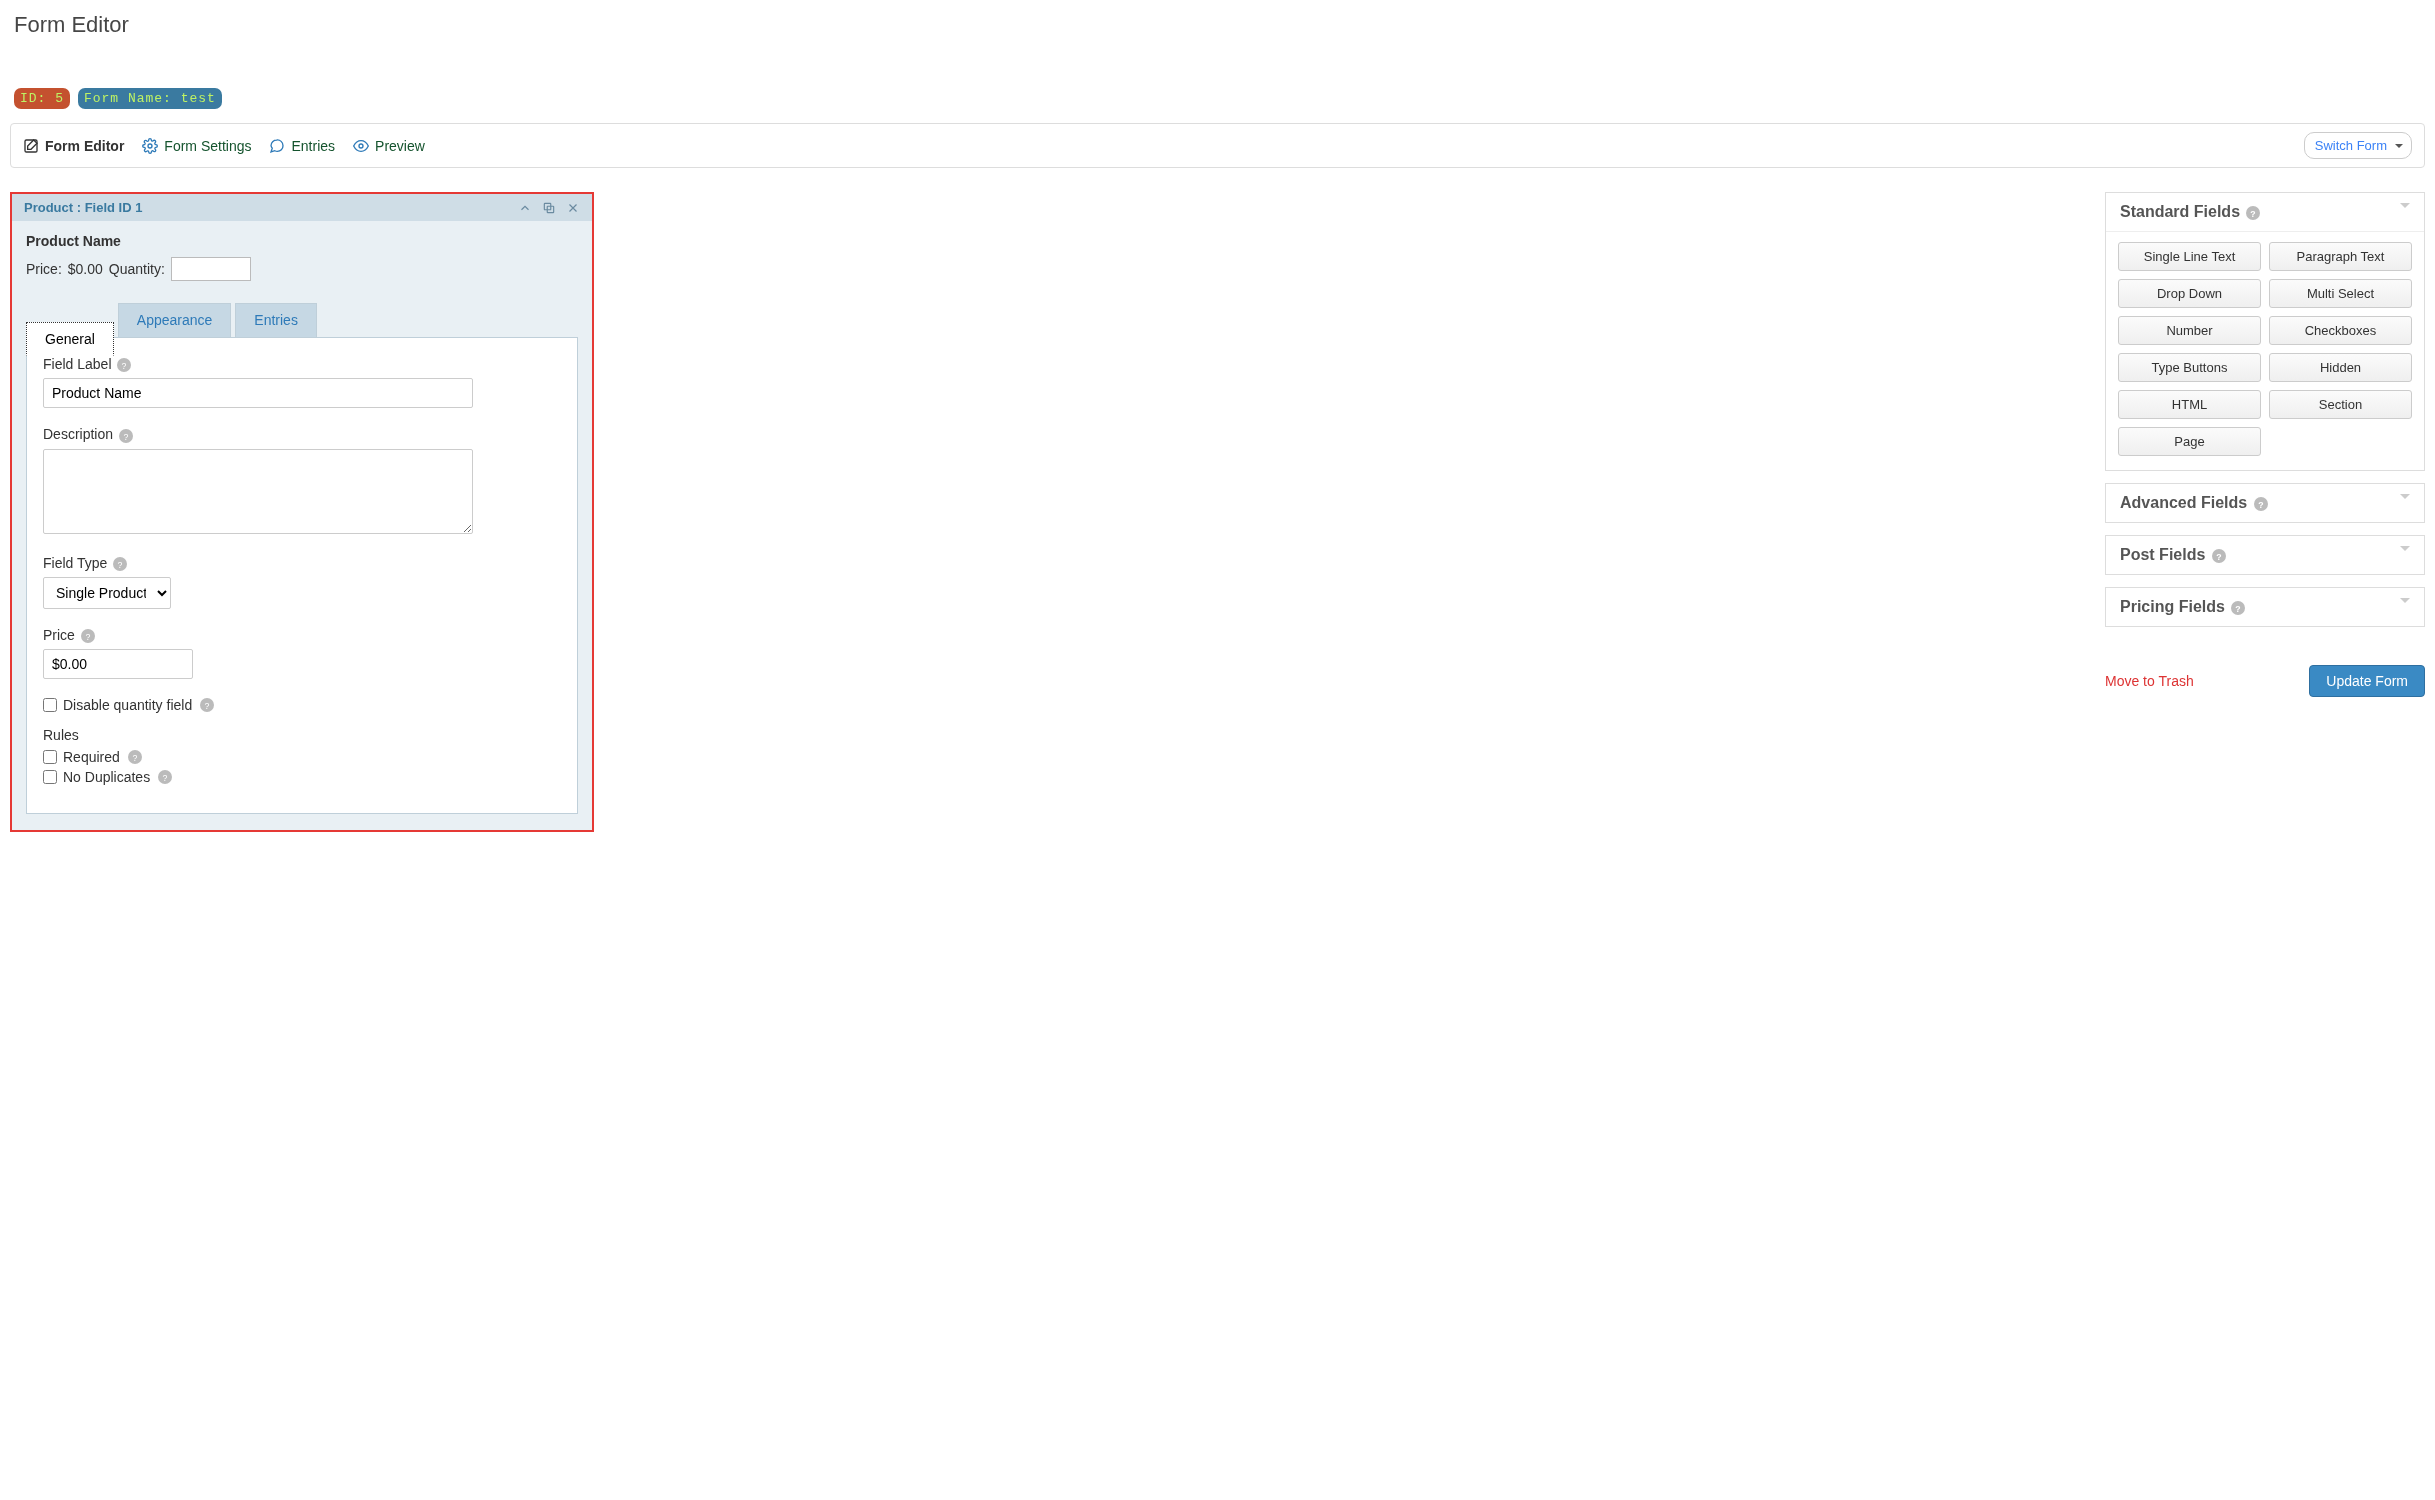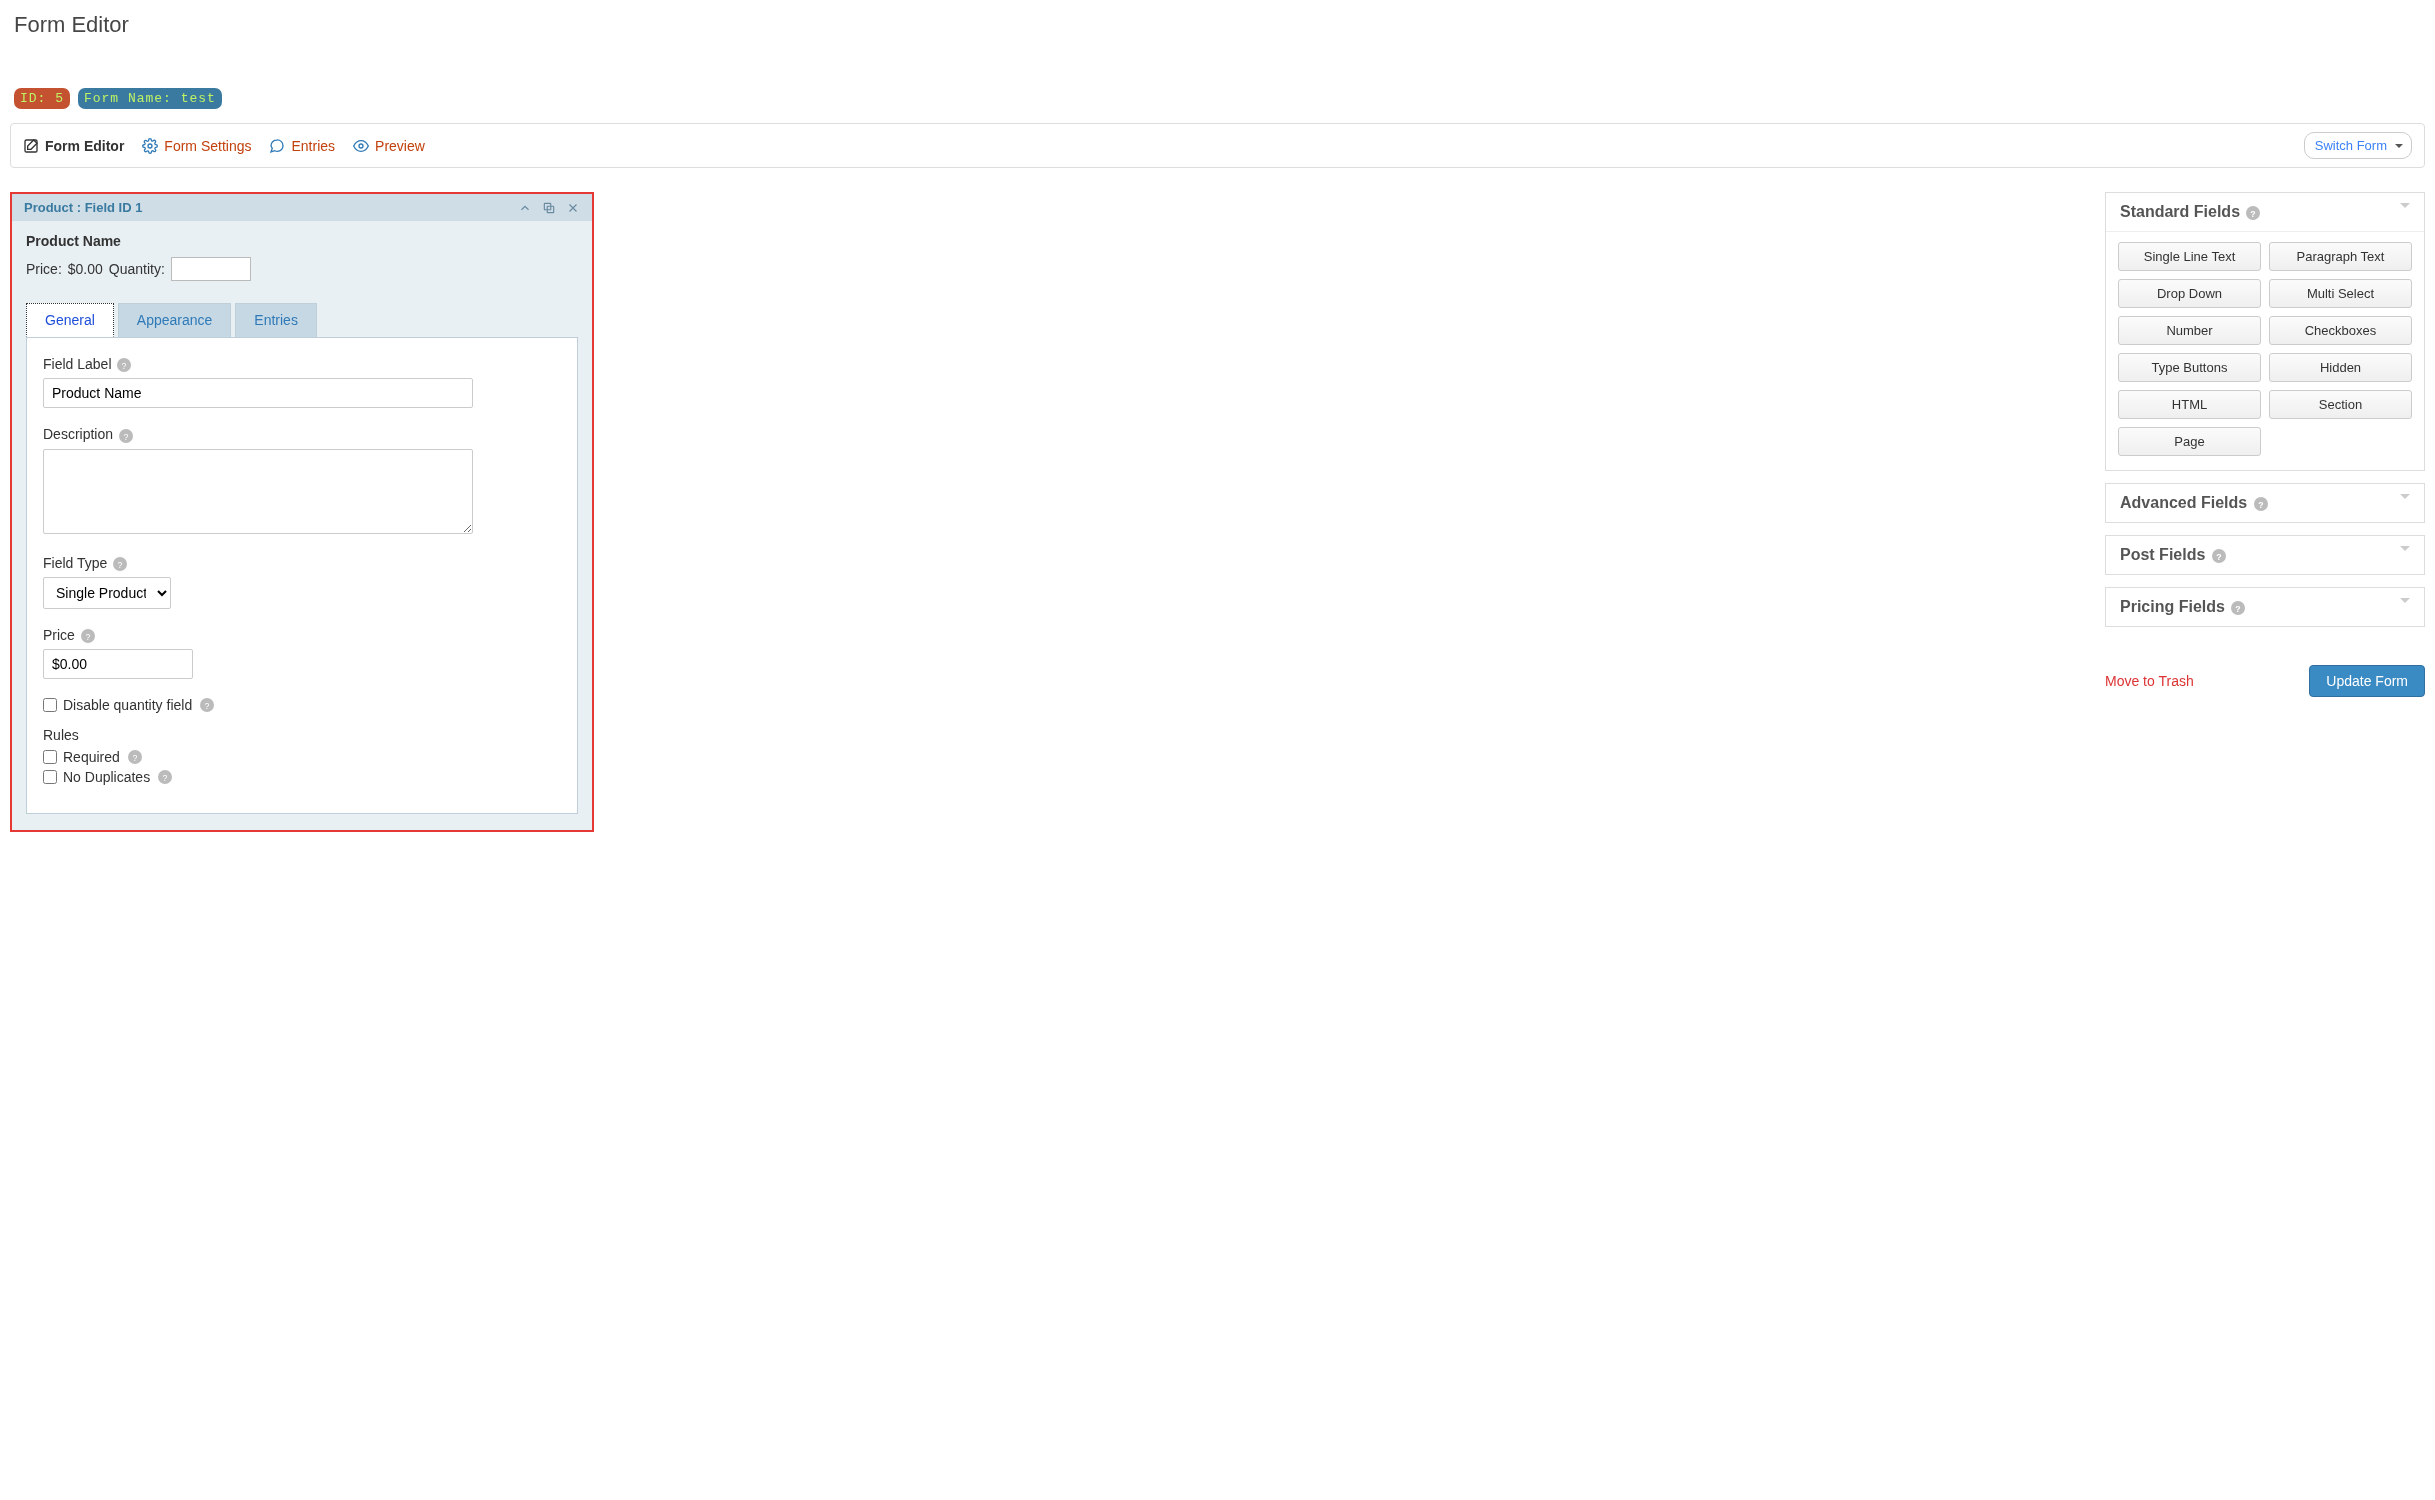--- a/index.html
+++ b/index.html
@@ -40,21 +40,21 @@
     border: 1px solid #ddd;
     border-radius: 4px;
     padding: 8px 12px;
     margin-bottom: 24px;
   }
   .tabs { display: flex; gap: 18px; }
   .tab {
     display: inline-flex;
     align-items: center;
     gap: 6px;
-    color: #c2410c;
+    color: #14532d;
     cursor: pointer;
     font-size: 14px;
   }
   .tab.active { color: #333; font-weight: 600; }
   .icon { display: inline-flex; width: 16px; height: 16px; }
   .icon svg { width: 100%; height: 100%; }
   .icon.blue svg { stroke: #2e7ab8; fill: none; }
   .icon.active svg { stroke: #333; fill: none; }
   .switch-form {
     border: 1px solid #ccc;
@@ -132,25 +132,25 @@
     font-size: 14px;
     color: #2e7ab8;
     background: #c6d8e4;
     border: 1px solid #bfcfd9;
     border-bottom: none;
     cursor: pointer;
     margin-right: 4px;
   }
   .inner-tab.active {
     background: #fff;
-    color: #1d4ed8;
+    color: #000000;
     border: 1px dotted #333;
     border-bottom: 1px solid #fff;
     position: relative;
-    top: 0;
+    top: 19px;
   }
 
   .tab-pane {
     background: #fff;
     border: 1px solid #bfcfd9;
     border-top: none;
     padding: 18px 16px 24px;
   }
   .form-label {
     display: block;

